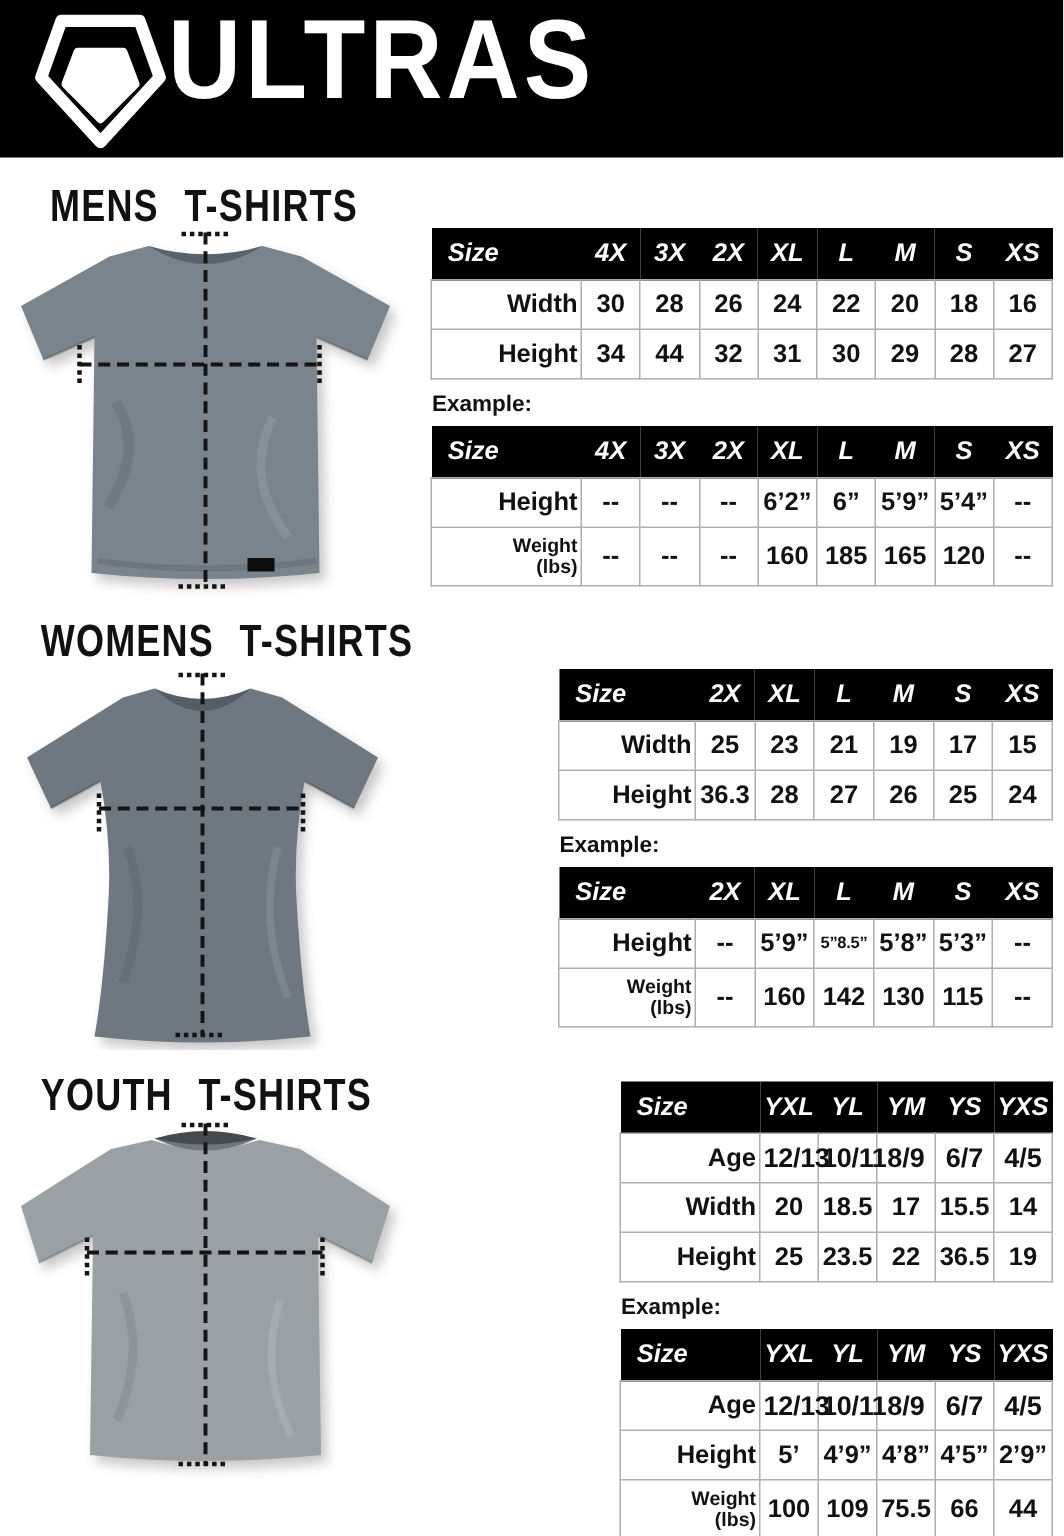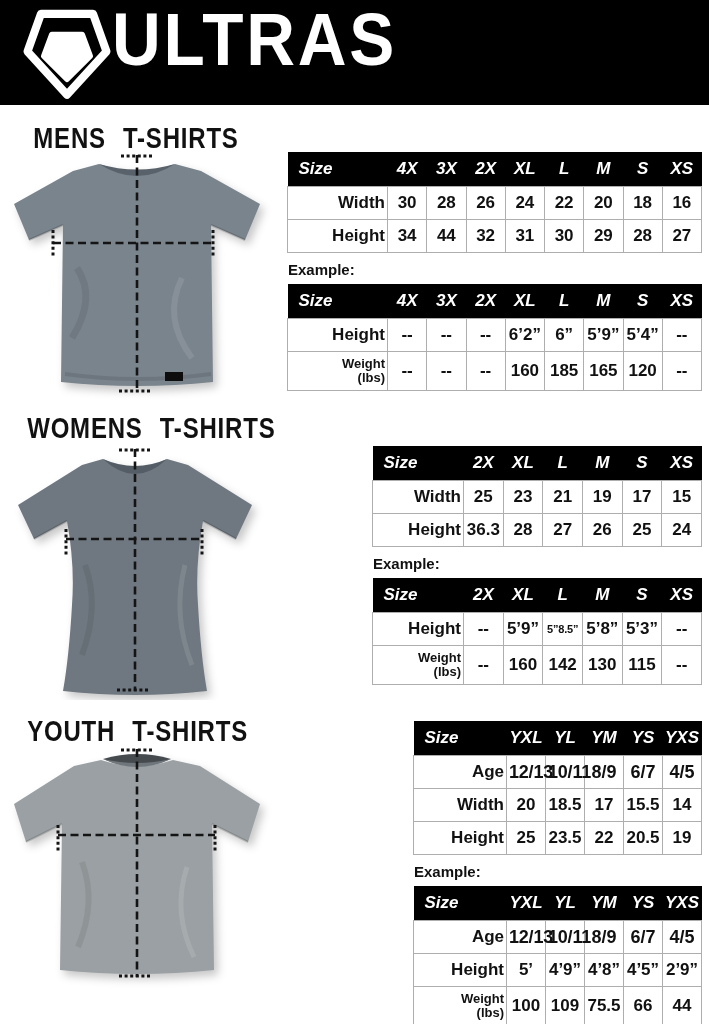--- a/index.html
+++ b/index.html
@@ -327,21 +327,21 @@
             <td>18.5</td>
             <td>17</td>
             <td>15.5</td>
             <td>14</td>
           </tr>
           <tr>
             <th>Height</th>
             <td>25</td>
             <td>23.5</td>
             <td>22</td>
-            <td>20.5</td>
+            <td>36.5</td>
             <td>19</td>
           </tr>
         </tbody>
       </table>
     <div class="example-label">Example:</div>
     <table class="t-youth">
         <thead>
           <tr>
             <th>Size</th>
             <th>YXL</th>

